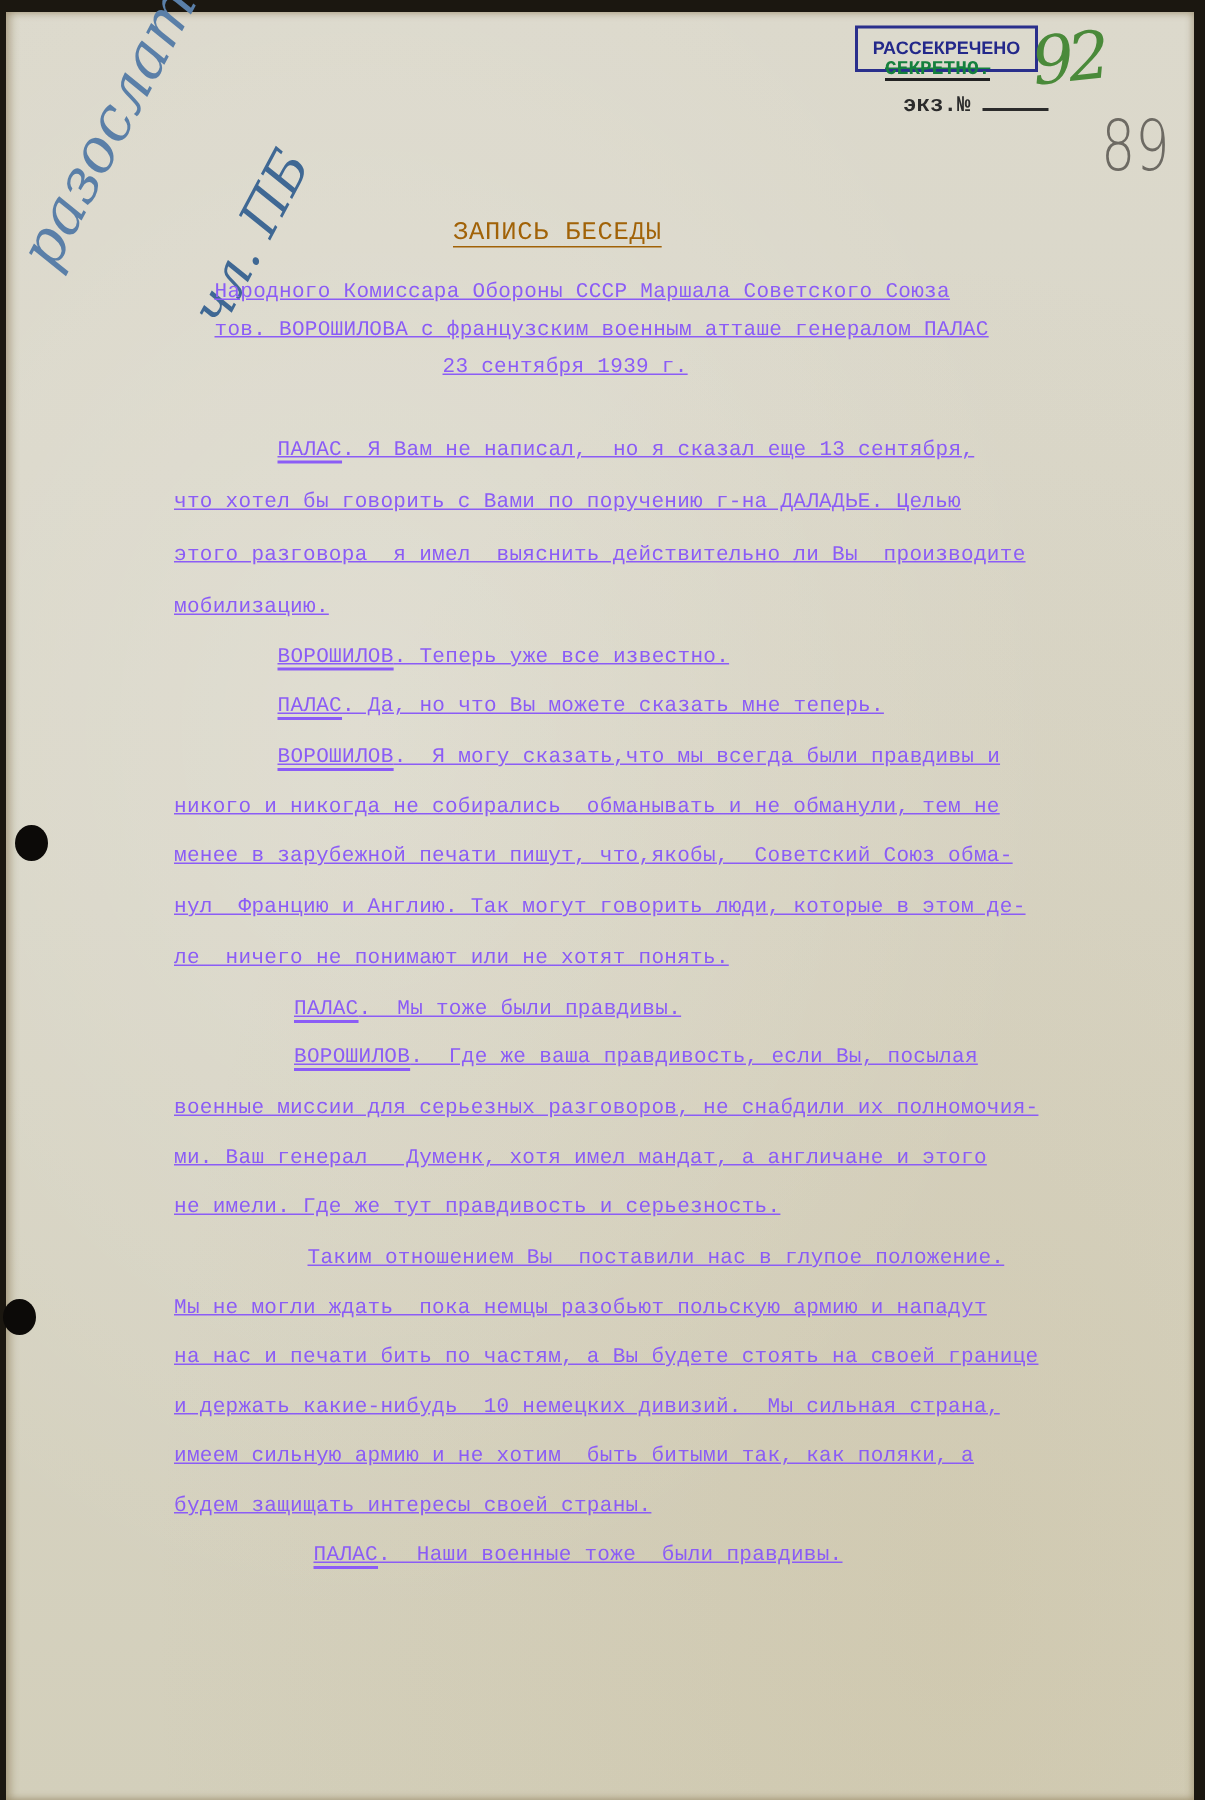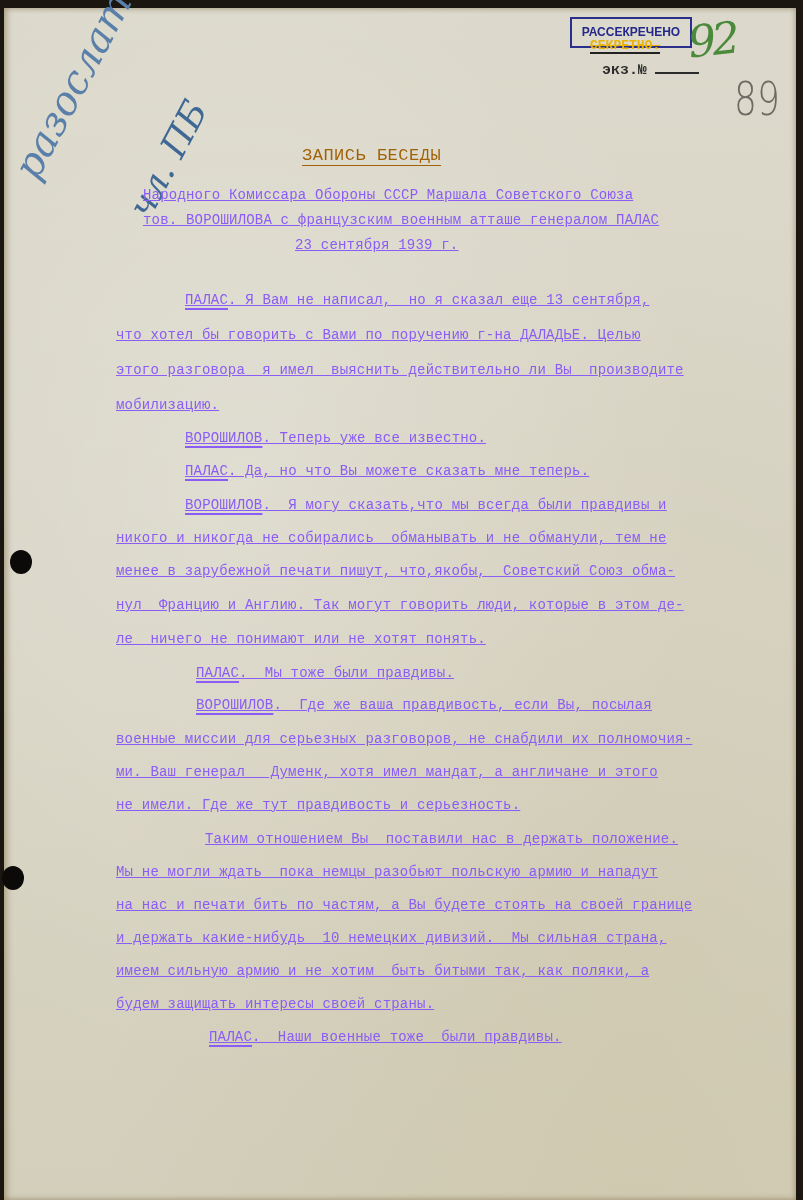--- a/index.html
+++ b/index.html
@@ -19,21 +19,21 @@
   }
   .hole { position: absolute; width: 22px; height: 24px; border-radius: 50%; background: #0c0a08; }
   .stamp {
     position: absolute; left: 570px; top: 17px; width: 118px; height: 27px;
     border: 2px solid #2a2f8c; color: #23288a;
     font-family: "Liberation Sans", "DejaVu Sans", sans-serif; font-weight: bold;
     font-size: 12px; line-height: 27px; text-align: center; letter-spacing: 0;
     background: rgba(220,218,205,0.55);
   }
   .secret-old {
-    position: absolute; left: 590px; top: 40px; font-size: 13px; color: #eab308;
+    position: absolute; left: 590px; top: 40px; font-size: 13px; color: #15803d;
     text-decoration: line-through; font-weight: bold; border-bottom: 2px solid #222;
     line-height: 12px;
   }
   .copy-no { position: absolute; left: 602px; top: 62px; font-size: 15px; color: #2b2b2b; font-weight: bold; text-align: right; }
   .copy-line { display: inline-block; width: 44px; border-bottom: 2px solid #2b2b2b; margin-left: 8px; vertical-align: baseline; }
   .hand-green {
     position: absolute; left: 688px; top: 14px; font-family: "DejaVu Serif", serif; font-style: italic;
     font-size: 44px; color: #4a8a3a; transform: rotate(-6deg); letter-spacing: -4px;
   }
   .hand-gray {
@@ -88,20 +88,20 @@
     <div class="line typed" style="left: 185px; top: 497px;"><span class="spk">ВОРОШИЛОВ</span><span>.  Я могу сказать,что мы всегда были правдивы и</span></div>
     <div class="line typed" style="left: 116px; top: 530px;"><span>никого и никогда не собирались  обманывать и не обманули, тем не</span></div>
     <div class="line typed" style="left: 116px; top: 563px;"><span>менее в зарубежной печати пишут, что,якобы,  Советский Союз обма-</span></div>
     <div class="line typed" style="left: 116px; top: 597px;"><span>нул  Францию и Англию. Так могут говорить люди, которые в этом де-</span></div>
     <div class="line typed" style="left: 116px; top: 631px;"><span>ле  ничего не понимают или не хотят понять.</span></div>
     <div class="line typed" style="left: 196px; top: 665px;"><span class="spk">ПАЛАС</span><span>.  Мы тоже были правдивы.</span></div>
     <div class="line typed" style="left: 196px; top: 697px;"><span class="spk">ВОРОШИЛОВ</span><span>.  Где же ваша правдивость, если Вы, посылая</span></div>
     <div class="line typed" style="left: 116px; top: 731px;"><span>военные миссии для серьезных разговоров, не снабдили их полномочия-</span></div>
     <div class="line typed" style="left: 116px; top: 764px;"><span>ми. Ваш генерал   Думенк, хотя имел мандат, а англичане и этого</span></div>
     <div class="line typed" style="left: 116px; top: 797px;"><span>не имели. Где же тут правдивость и серьезность.</span></div>
-    <div class="line typed" style="left: 205px; top: 831px;"><span>Таким отношением Вы  поставили нас в держать положение.</span></div>
+    <div class="line typed" style="left: 205px; top: 831px;"><span>Таким отношением Вы  поставили нас в глупое положение.</span></div>
     <div class="line typed" style="left: 116px; top: 864px;"><span>Мы не могли ждать  пока немцы разобьют польскую армию и нападут</span></div>
     <div class="line typed" style="left: 116px; top: 897px;"><span>на нас и печати бить по частям, а Вы будете стоять на своей границе</span></div>
     <div class="line typed" style="left: 116px; top: 930px;"><span>и держать какие-нибудь  10 немецких дивизий.  Мы сильная страна,</span></div>
     <div class="line typed" style="left: 116px; top: 963px;"><span>имеем сильную армию и не хотим  быть битыми так, как поляки, а</span></div>
     <div class="line typed" style="left: 116px; top: 996px;"><span>будем защищать интересы своей страны.</span></div>
     <div class="line typed" style="left: 209px; top: 1029px;"><span class="spk">ПАЛАС</span><span>.  Наши военные тоже  были правдивы.</span></div>
   </div>
 
 </body></html>

